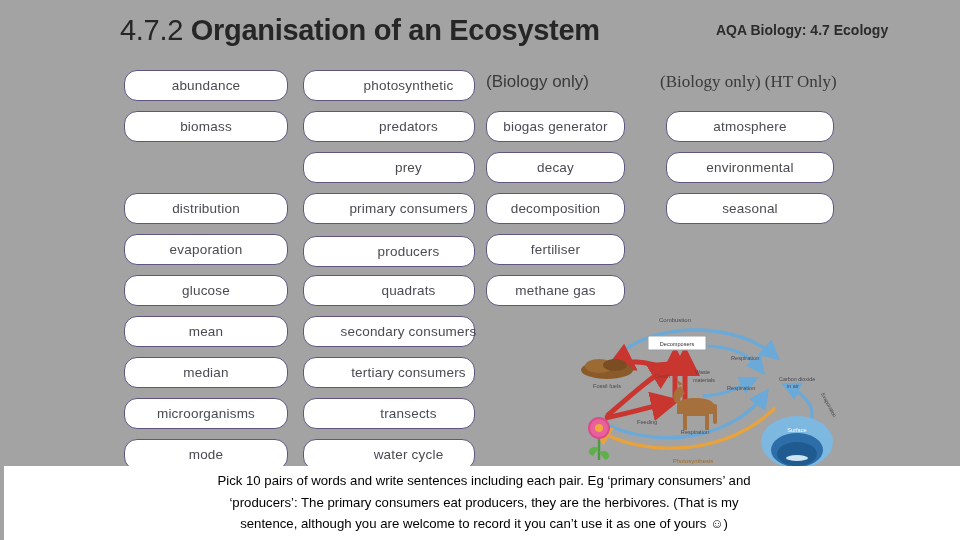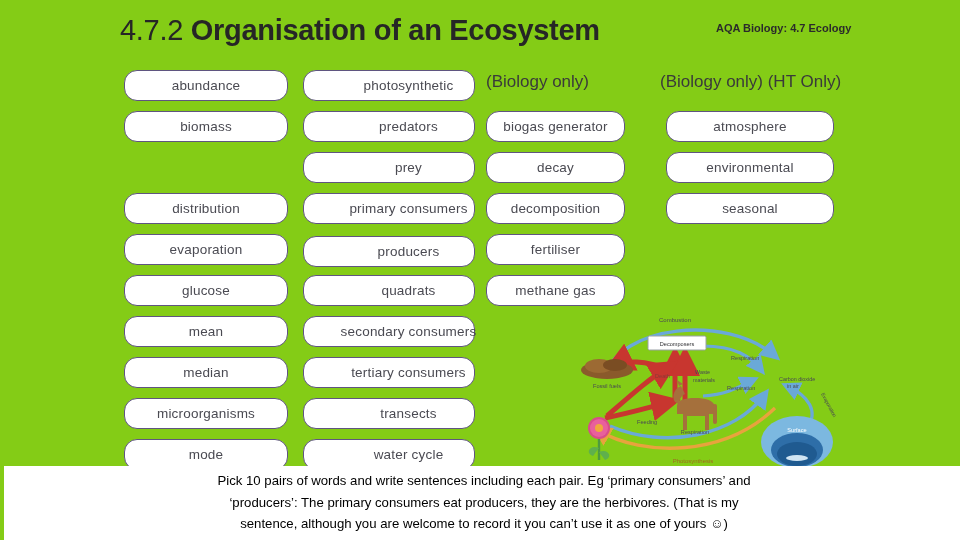--- a/index.html
+++ b/index.html
@@ -12,21 +12,21 @@
     height: 540px;
     overflow: hidden;
     font-family: "Liberation Sans", sans-serif;
     position: relative;
   }
   #slide {
     position: absolute;
     left: 0; top: 0;
     width: 960px;
     height: 540px;
-    background: #84cc16;
+    background: #a3a3a3;
   }
 
   
   .slide-title {
     position: absolute;
     left: 120px;
     top: 14px;
     font-size: 29px;
     color: #262626;
     letter-spacing: -0.3px;
@@ -35,35 +35,35 @@
   .slide-title .num {
     font-weight: normal;
   }
   .slide-title .main {
     font-weight: bold;
   }
   .spec-tag {
     position: absolute;
     left: 716px;
     top: 22px;
-    font-size: 11px;
+    font-size: 14px;
     font-weight: bold;
     color: #2b2b2b;
     white-space: nowrap;
   }
 
   
   .col-heading {
     position: absolute;
     font-size: 17px;
     color: #3a3a3a;
     white-space: nowrap;
   }
   #heading-bio { left: 486px; top: 72px; }
-  #heading-ht  { left: 660px; top: 72px; }
+  #heading-ht  { left: 660px; top: 72px; font-family: Liberation Serif, serif; }
 
   
   .wordbox {
     position: absolute;
     box-sizing: border-box;
     height: 31px;
     border: 1.6px solid #5f5580;
     border-radius: 13px;
     background: #ffffff;
     color: #4a4a52;

